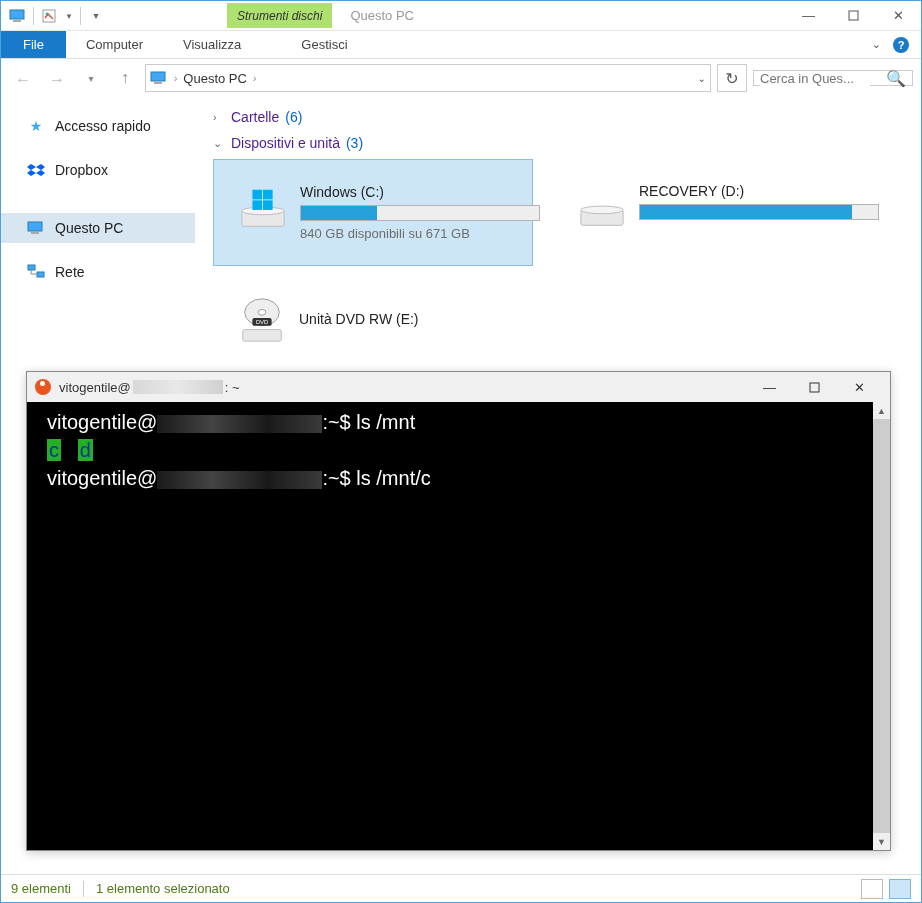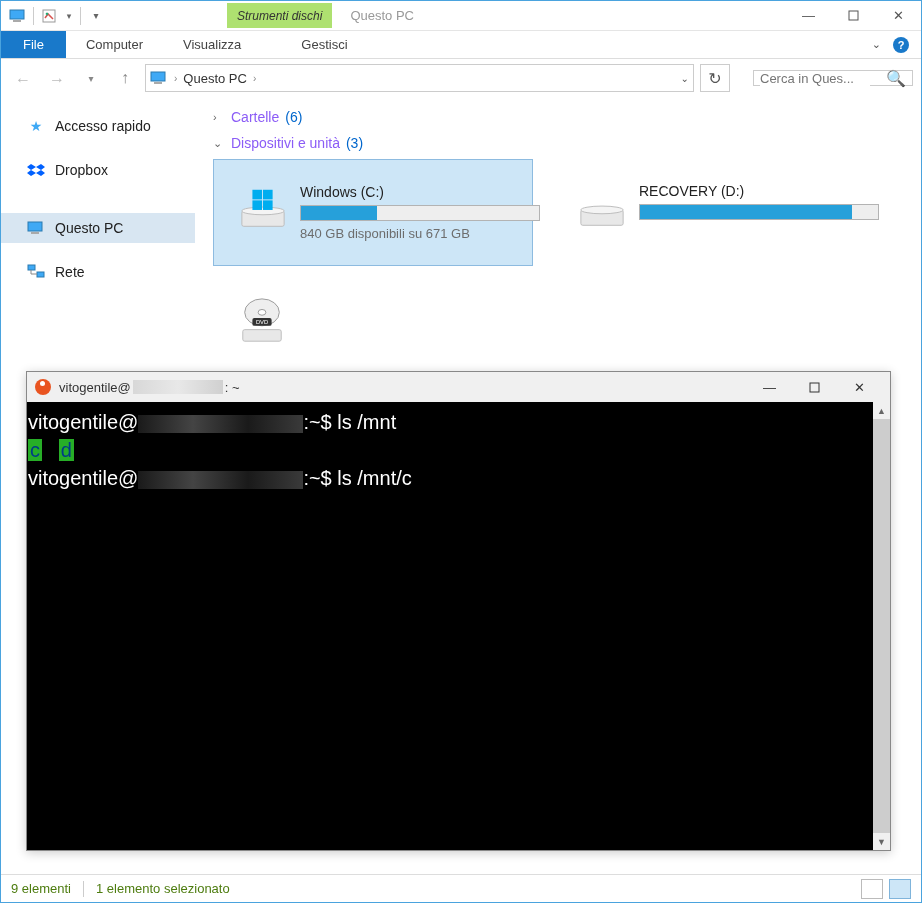--- a/index.html
+++ b/index.html
@@ -27,34 +27,34 @@
 
 .navbar { height: 38px; display: flex; align-items: center; gap: 6px; padding: 4px 8px; background: #fff; }
 .navbtn { width: 28px; height: 28px; display: flex; align-items: center; justify-content: center; color: #888; font-size: 16px; }
 .navbtn.disabled { color: #bbb; }
 .addressbar { flex: 1; height: 28px; border: 1px solid #ccc; display: flex; align-items: center; padding: 0 4px; gap: 6px; }
 .addressbar .pc-icon { width: 18px; height: 14px; }
 .addressbar-text { font-size: 13px; color: #333; }
 .addressbar-sep { color: #888; font-size: 10px; }
 .addressbar-right { margin-left: auto; display: flex; align-items: center; gap: 6px; color: #555; }
 .refresh-box { width: 30px; height: 28px; border: 1px solid #ccc; display: flex; align-items: center; justify-content: center; color: #555; }
-.searchbox { width: 160px; height: 16px; border: 1px solid #ccc; display: flex; align-items: center; padding: 0 6px; color: #888; gap: 6px; margin-left: 17px; }
+.searchbox { width: 160px; height: 16px; border: 1px solid #ccc; display: flex; align-items: center; padding: 0 6px; color: #888; gap: 6px; }
 .searchbox input { border: none; outline: none; width: 110px; font-size: 13px; color: #333; }
 
 
 .body-area { display: flex; height: 800px; }
 .sidebar { width: 194px; background: #fff; padding-top: 14px; }
 .sidebar-item { display: flex; align-items: center; gap: 10px; padding: 6px 10px 6px 26px; font-size: 14px; color: #222; }
 .sidebar-item.selected { background: #d8e6f2; }
 .sidebar-item .si-icon { width: 18px; height: 18px; display: flex; align-items: center; justify-content: center; }
 
 .main { flex: 1; padding: 10px 10px 0 0; position: relative; }
 .group-header { display: flex; align-items: center; gap: 6px; padding: 2px 0 8px 18px; font-size: 14px; }
 .group-header .chev { color: #666; font-size: 11px; width: 12px; display: inline-block; }
-.group-header .gh-link { color: #8b5cf6; }
+.group-header .gh-link { color: #4c1d95; }
 .group-header .gh-count { color: #0066cc; }
 
 .drives-row { display: flex; gap: 20px; padding-left: 18px; flex-wrap: wrap; }
 .drive-tile { display: flex; gap: 12px; padding: 24px; width: 320px; }
 .drive-tile.selected { background: #cde6f7; border: 1px solid #8dbbe0; }
 .drive-icon { width: 50px; height: 50px; display: flex; align-items: center; justify-content: center; }
 .drive-body { flex: 1; }
 .drive-title { font-size: 14px; color: #222; margin-bottom: 5px; }
 .drive-bar { height: 16px; border: 1px solid #b3b3b3; background: #eee; position: relative; margin-bottom: 5px; width: 240px; }
 .drive-bar-fill { height: 100%; background: #26a0da; }
@@ -62,21 +62,21 @@
 
 
 .terminal-window { position: absolute; left: 25px; top: 370px; width: 865px; height: 480px; border: 1px solid #888; background: #fff; display: flex; flex-direction: column; box-shadow: 0 2px 10px rgba(0,0,0,.2); }
 .term-titlebar { height: 30px; display: flex; align-items: center; padding: 0 8px; background: #f0f0f0; gap: 8px; }
 .ubuntu-icon { width: 16px; height: 16px; border-radius: 50%; background: #e95420; position: relative; }
 .ubuntu-icon::before { content: ""; position: absolute; width: 5px; height: 5px; background: #fff; border-radius: 50%; top: 2px; left: 5px; }
 .term-title { font-size: 13px; color: #333; display: flex; align-items: center; }
 .term-title .blur { display: inline-block; width: 90px; height: 14px; background: linear-gradient(90deg,#d8d8d8,#e8e8e8,#d0d0d0); margin: 0 2px; }
 .term-wincontrols { margin-left: auto; display: flex; gap: 0; }
 .term-wincontrols div { width: 45px; height: 28px; display: flex; align-items: center; justify-content: center; color: #333; font-size: 13px; }
-.terminal-body { flex: 1; background: #000; color: #fff; font-family: "Consolas","Liberation Mono",monospace; font-size: 20px; padding: 6px 1px; position: relative; overflow: hidden; }
+.terminal-body { flex: 1; background: #000; color: #fff; font-family: "Consolas","Liberation Mono",monospace; font-size: 20px; padding: 6px 20px; position: relative; overflow: hidden; }
 .terminal-scrollbar { position: absolute; right: 0; top: 0; bottom: 0; width: 17px; background: #f0f0f0; }
 .terminal-scrollbar .sb-btn { height: 17px; background: #f0f0f0; color: #666; display: flex; align-items: center; justify-content: center; font-size: 9px; }
 .terminal-scrollbar .sb-track { position: absolute; top: 17px; bottom: 17px; left: 0; right: 0; background: #cdcdcd; }
 .terminal-scrollbar .sb-bottom { position: absolute; bottom: 0; height: 17px; left: 0; right: 0; background: #f0f0f0; color: #666; display: flex; align-items: center; justify-content: center; font-size: 9px; }
 .term-line { white-space: pre; line-height: 1.4; }
 .term-blur { display: inline-block; width: 165px; height: 18px; background: linear-gradient(90deg,#1a1a1a,#444,#1a1a1a,#3a3a3a); vertical-align: middle; }
 .term-out { }
 .term-dir { background: #27ae27; color: #003c87; padding: 0 2px; }
 
 
@@ -256,20 +256,23 @@
       <div class="drive-tile">
         <div class="drive-icon">
           <svg width="52" height="50" viewBox="0 0 52 50">
             <ellipse cx="26" cy="16" rx="18" ry="14" fill="#eee" stroke="#999"></ellipse>
             <ellipse cx="26" cy="16" rx="4" ry="3" fill="#fff" stroke="#999"></ellipse>
             <rect x="16" y="22" width="20" height="8" rx="2" fill="#333"></rect>
             <text x="26" y="28" font-size="6" fill="#fff" text-anchor="middle" font-family="sans-serif">DVD</text>
             <rect x="6" y="34" width="40" height="12" rx="2" fill="#e8e8e8" stroke="#bbb"></rect>
           </svg>
         </div>
+        <div class="drive-body" style="display:flex;align-items:center;">
+          <div class="drive-title">Unità DVD RW (E:)</div>
+        </div>
       </div>
     </div>
   </div>
 </div>
 
 <div class="terminal-window">
   <div class="term-titlebar">
     <span class="ubuntu-icon"></span>
     <span class="term-title">
       <span>vitogentile@</span>

